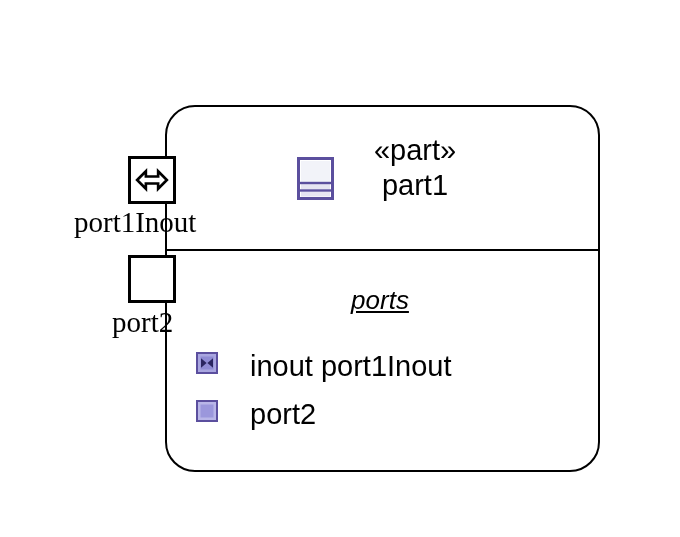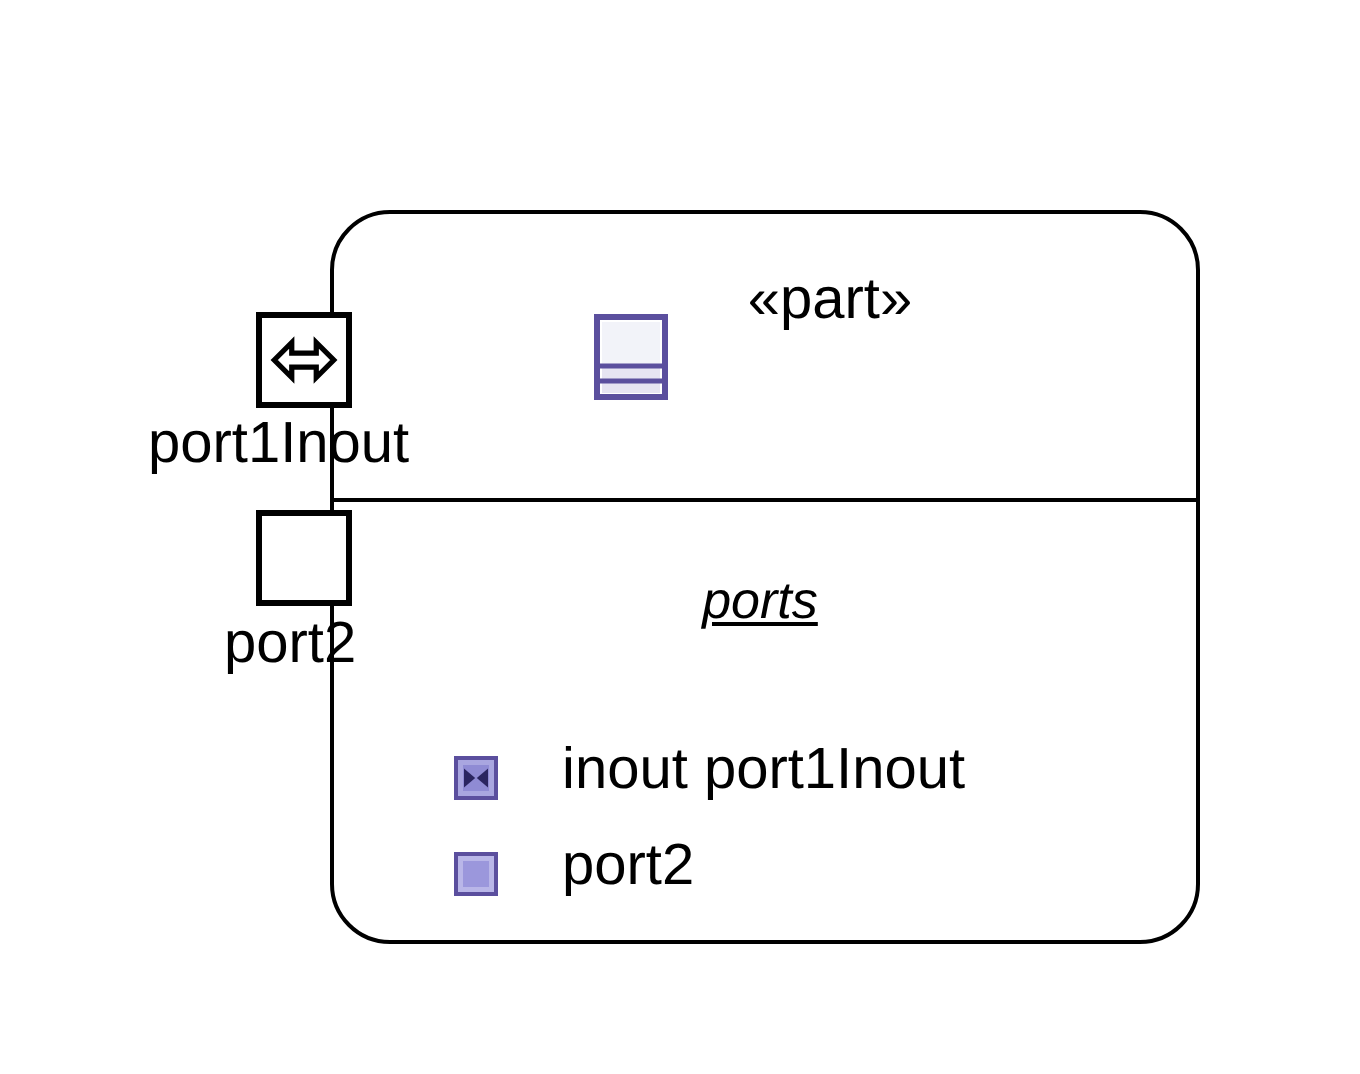--- a/index.html
+++ b/index.html
@@ -85,23 +85,22 @@
 
   .ports-list {
     position: absolute;
     left: 196px;
     top: 352px;
     width: 390px;
   }
   .port-item {
     display: flex;
     flex-direction: row;
-    align-items: flex-end;
+    align-items: flex-start;
     height: 48px;
-    margin-left: 31px;
   }
   .port-item-icon {
     width: 22px;
     height: 22px;
     flex: 0 0 22px;
     margin-right: 32px;
   }
   .port-item-label {
     font-size: 29px;
     white-space: nowrap;
@@ -126,20 +125,21 @@
     top: 0;
     width: 100%;
     height: 100%;
   }
 
   .port-ext-label {
     position: absolute;
     font-size: 29px;
     white-space: nowrap;
     line-height: 1;
+    font-family: Liberation Serif, serif;
   }
   #port1-ext-label { left: 74px; top: 208px; }
   #port2-ext-label { left: 112px; top: 308px; }
 </style>
 </head>
 <body>
 
 <div id="canvas">
 
   <div class="part-box"></div>
@@ -152,20 +152,21 @@
       <rect x="4" y="4" width="29" height="21" fill="#f2f3f9" stroke="none"></rect>
       <rect x="4" y="27" width="29" height="5.5" fill="#e6e4f2" stroke="none"></rect>
       <rect x="4" y="34.5" width="29" height="5" fill="#e6e4f2" stroke="none"></rect>
       <line x1="3" y1="26" x2="34" y2="26" stroke="#5b4f9e" stroke-width="2.4"></line>
       <line x1="3" y1="33.5" x2="34" y2="33.5" stroke="#5b4f9e" stroke-width="2.4"></line>
     </svg>
   </div>
 
   <div class="header-text">
     <div class="stereotype">«part»</div>
+    <div class="part-name">part1</div>
   </div>
 
   <div class="ports-heading">ports</div>
 
   <div class="ports-list">
 
     <div class="port-item">
       <span class="port-item-icon">
         <svg width="22" height="22" viewBox="0 0 22 22" xmlns="http://www.w3.org/2000/svg">
           <rect x="1" y="1" width="20" height="20" fill="#a9a6e0" stroke="#5b4f9e" stroke-width="2"></rect>

